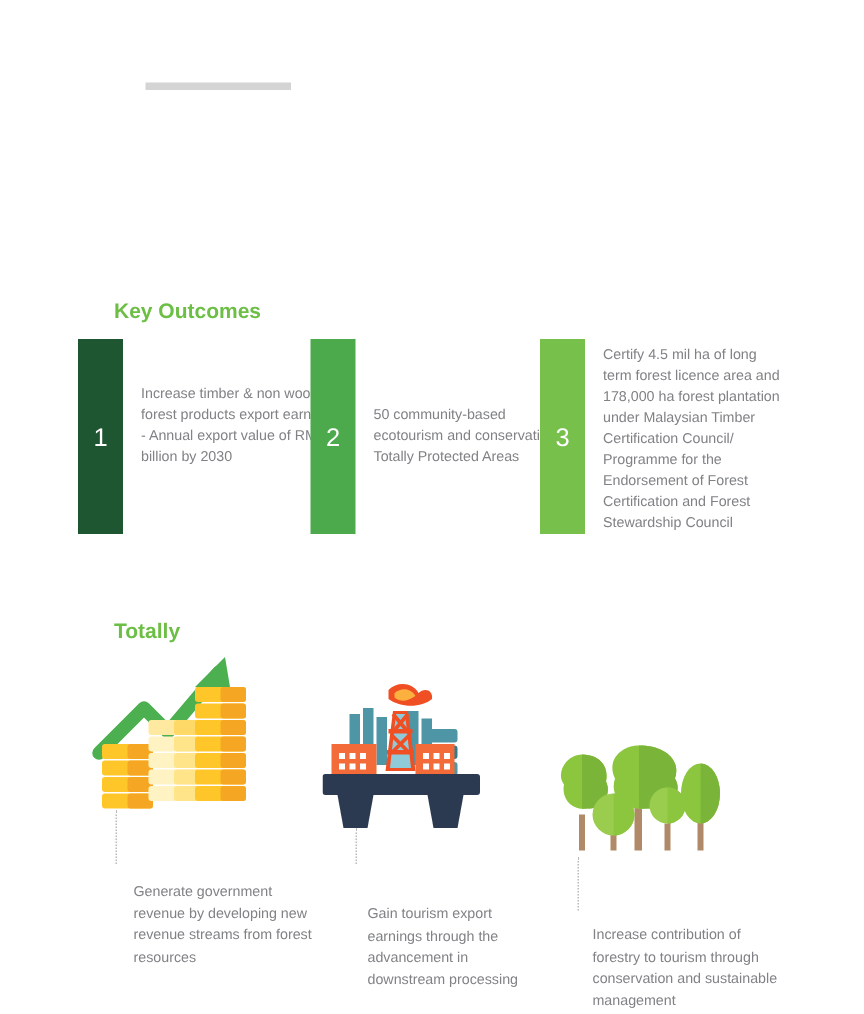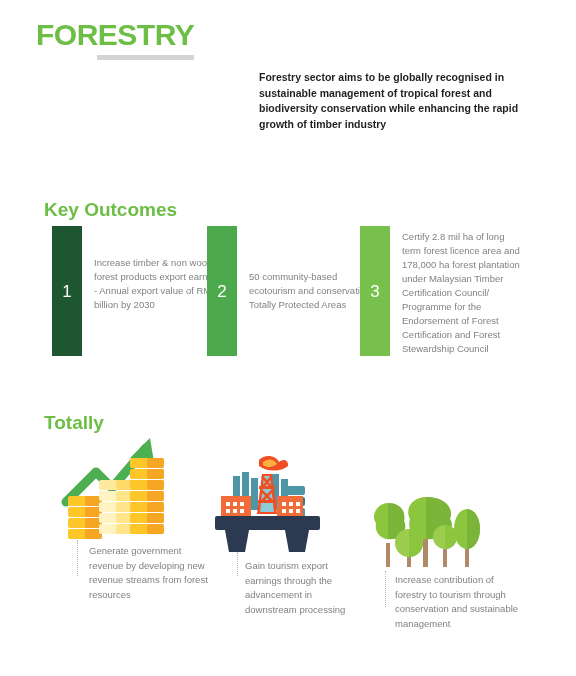--- a/index.html
+++ b/index.html
@@ -27,22 +27,23 @@
     position: absolute; left: 259px; top: 70px;
     width: 290px;
     font-size: 10.5px; font-weight: bold;
     line-height: 15.5px;
     color: #231f20;
   }
 
   
   .section-heading {
     position: absolute;
-    font-size: 19px; font-weight: bold;
+    font-size: 14px; font-weight: bold;
     color: #6CBE45;
+    margin-left: 32px;
   }
   #key-outcomes-heading { left: 44px; top: 199px; }
   #strategy-heading { left: 44px; top: 412px; }
 
   
   .outcome { position: absolute; top: 226px; }
   .outcome-bar {
     position: absolute; top: 0; left: 0;
     width: 30px; height: 130px;
     display: flex; align-items: center; justify-content: center;
@@ -69,20 +70,21 @@
   #outcome-3 .outcome-bar { background: #77C04B; }
   #outcome-3 .outcome-text { top: 4px; width: 124px; }
 
   
   .strategy { position: absolute; }
   .strategy-art { position: absolute; top: 0; left: 0; }
   .strategy-text {
     position: absolute;
     font-size: 9.5px; line-height: 14.5px;
     color: #808285;
+    margin-top: 44px;
   }
   .dots {
     position: absolute;
     width: 1px;
     border-left: 1px dotted #b9b9b9;
   }
 
   #strategy-1 { left: 60px; top: 428px; }
   #strategy-1 .dots { left: 17px; top: 112px; height: 36px; }
   #strategy-1 .strategy-text { left: 29px; top: 116px; width: 128px; }
@@ -93,23 +95,21 @@
 
   #strategy-3 { left: 370px; top: 495px; }
   #strategy-3 .dots { left: 15px; top: 76px; height: 36px; }
   #strategy-3 .strategy-text { left: 25px; top: 78px; width: 124px; }
 </style>
 </head>
 <body>
 
 <div class="page">
 
-  <div class="title">FORESTRY</div>
   <div class="title-rule"></div>
-  <div class="intro">Forestry sector aims to be globally recognised in sustainable management of tropical forest and biodiversity conservation while enhancing the rapid growth of timber industry</div>
 
   <div class="section-heading" id="key-outcomes-heading">Key Outcomes</div>
 
   <div class="outcome" id="outcome-1">
     <div class="outcome-bar" style="background: rgb(30, 86, 49);">
       <span class="outcome-num">1</span>
     </div>
     <div class="outcome-text">Increase timber &amp; non wood forest products export earnings - Annual export value of RM8 billion by 2030</div>
   </div>
 
@@ -117,21 +117,21 @@
     <div class="outcome-bar" style="background: rgb(76, 169, 76);">
       <span class="outcome-num">2</span>
     </div>
     <div class="outcome-text">50 community-based ecotourism and conservation Totally Protected Areas</div>
   </div>
 
   <div class="outcome" id="outcome-3">
     <div class="outcome-bar" style="background: rgb(119, 192, 75);">
       <span class="outcome-num">3</span>
     </div>
-    <div class="outcome-text">Certify 2.8 mil ha of long term forest licence area and 178,000 ha forest plantation under Malaysian Timber Certification Council/ Programme for the Endorsement of Forest Certification and Forest Stewardship Council</div>
+    <div class="outcome-text">Certify 4.5 mil ha of long term forest licence area and 178,000 ha forest plantation under Malaysian Timber Certification Council/ Programme for the Endorsement of Forest Certification and Forest Stewardship Council</div>
   </div>
 
   <div class="section-heading" id="strategy-heading">Totally</div>
 
   <div class="strategy" id="strategy-1">
     <svg class="strategy-art" width="110" height="112" viewBox="0 0 110 112">
 
       <path d="M6 74 L36 44 L52 60 L86 20" stroke="#4CAF50" stroke-width="9" fill="none" stroke-linecap="round" stroke-linejoin="round"></path>
       <path d="M90 10 L94 34 L70 30 Z" fill="#4CAF50"></path>
 

